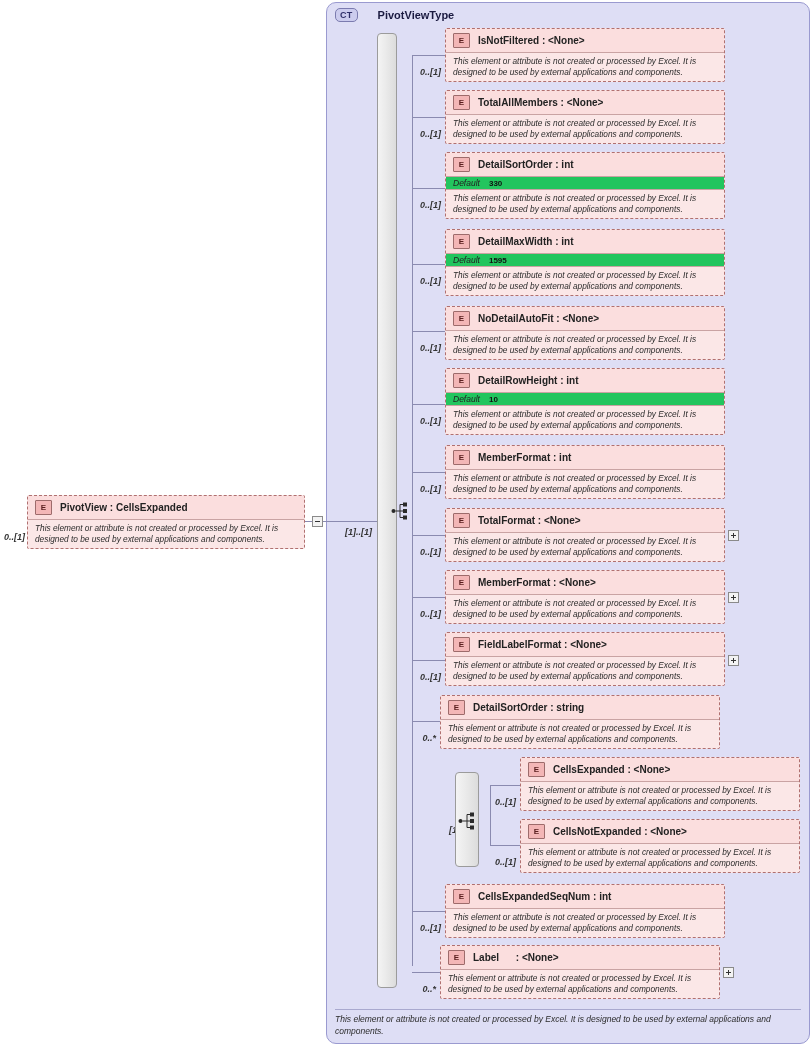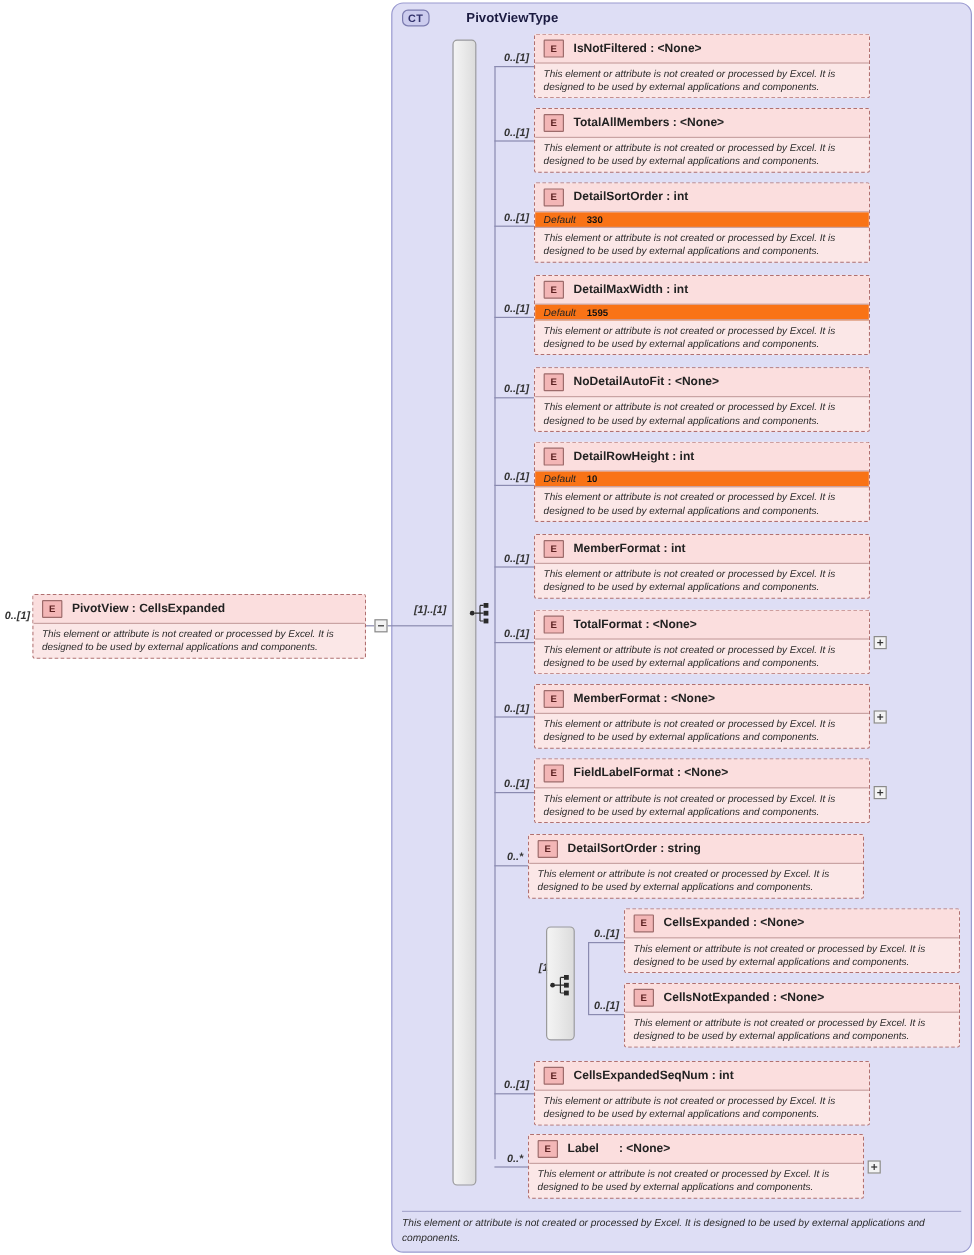--- a/index.html
+++ b/index.html
@@ -47,21 +47,21 @@
     border: 1px solid #9a9ad0;
     border-radius: 10px;
     box-sizing: border-box;
   }
   .ct-header {
     position: absolute;
     left: 8px;
     top: 5px;
     display: flex;
     align-items: center;
-    gap: 11px;
+    gap: 0;
   }
   .ct-badge {
     display: inline-block;
     font-size: 9px;
     font-weight: bold;
     letter-spacing: .3px;
     color: #30306a;
     background: #ccccee;
     border: 1px solid #7b7baf;
     border-radius: 5px;
@@ -135,21 +135,21 @@
     font-weight: bold;
     color: #222;
     white-space: pre;
   }
   .elt-default {
     display: flex;
     align-items: baseline;
     gap: 9px;
     padding: 1px 6px 1px 7px;
     border-bottom: 1px solid #c9a3a3;
-    background: #f97316;
+    background: #22c55e;
   }
   .def-label {
     font-size: 8.5px;
     font-style: italic;
     color: #222;
   }
   .def-value {
     font-size: 8px;
     font-weight: bold;
     color: #111;
@@ -163,20 +163,21 @@
   }
 
   
   .card {
     position: absolute;
     font-size: 9px;
     font-style: italic;
     font-weight: bold;
     color: #333;
     white-space: nowrap;
+    margin-top: 24px;
   }
 
   
   .toggle {
     position: absolute;
     width: 11px;
     height: 11px;
     box-sizing: border-box;
     background: #f3f3f3;
     border: 1px solid #8a8a8a;

